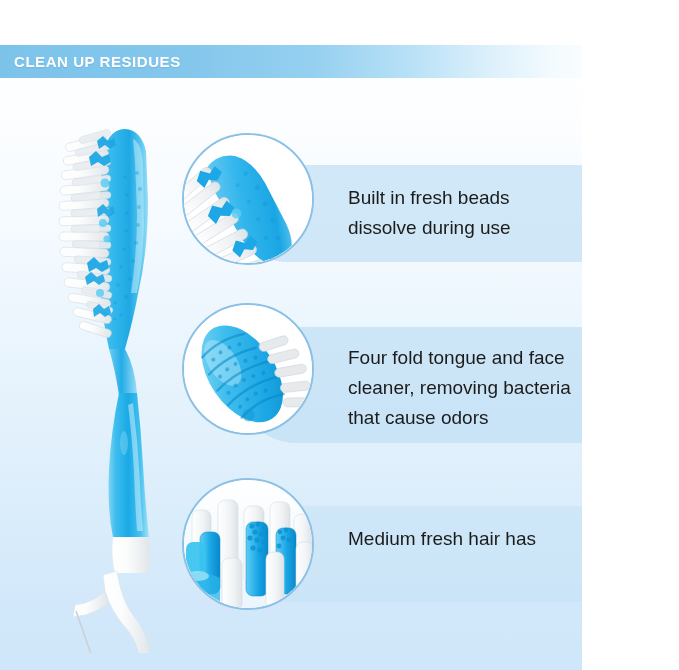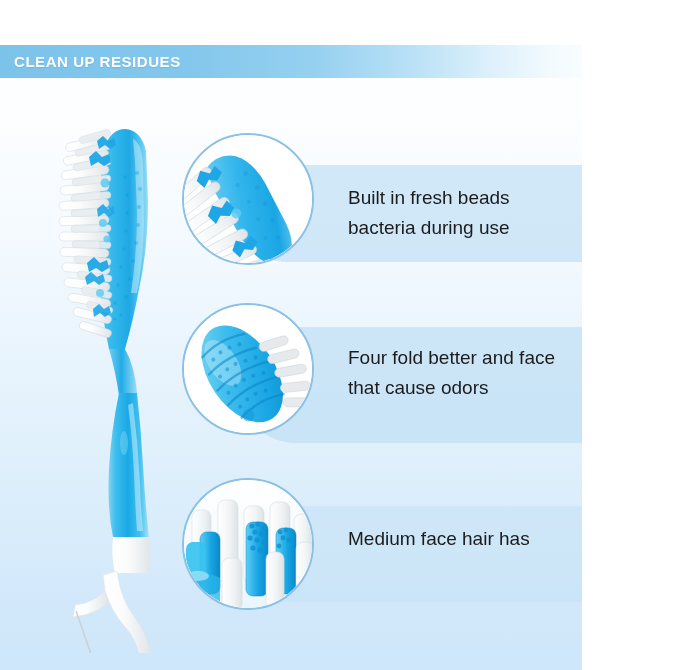--- a/index.html
+++ b/index.html
@@ -298,21 +298,21 @@
               <path d="M26 100 l8 -7 7 7 8 -4 3 9 -8 5 -7 -5 -8 5z"></path>
             </g>
             <circle cx="48" cy="70" r="5" fill="#5ecdf4" opacity="0.8"></circle>
           </g>
         </svg>
       </div>
     </div>
 
     <div class="pill-text" style="left:166px; top:50px; font-size:19px; line-height:30px;">
       <span>Built in fresh beads</span>
-      <span>bacteria during use</span>
+      <span>dissolve during use</span>
     </div>
   </div>
 
   <div class="feature-row" style="top:268px;">
     <div class="pill" style="top:24px; width:400px; height:116px;"></div>
 
     <div class="circle" style="top:0px; width:132px; height:132px;">
       <div class="circle-inner">
         <svg width="132" height="132" viewBox="0 0 132 132">
           <defs>
@@ -365,21 +365,22 @@
               <rect x="84" y="84" width="32" height="9" rx="4.5" transform="rotate(24 100 88)"></rect>
               <rect x="80" y="100" width="30" height="9" rx="4.5" transform="rotate(28 95 104)"></rect>
               <rect x="74" y="114" width="28" height="9" rx="4.5" transform="rotate(33 88 118)"></rect>
             </g>
           </g>
         </svg>
       </div>
     </div>
 
     <div class="pill-text" style="left:166px; top:40px; font-size:19px; line-height:30px;">
-      <span>Four fold better and face</span>
+      <span>Four fold tongue and face</span>
+      <span>cleaner, removing bacteria</span>
       <span>that cause odors</span>
     </div>
   </div>
 
   <div class="feature-row" style="top:443px;">
     <div class="pill" style="top:28px; width:392px; height:96px; background:rgba(196,225,246,0.55);"></div>
 
     <div class="circle" style="top:0px; width:132px; height:132px;">
       <div class="circle-inner">
         <svg width="132" height="132" viewBox="0 0 132 132">
@@ -441,17 +442,17 @@
             <circle cx="95" cy="66" r="2.4"></circle>
           </g>
 
           <path d="M0 96 Q18 88 36 98 L36 132 L0 132 Z" fill="#29b6ea" opacity="0.75"></path>
           <ellipse cx="14" cy="96" rx="11" ry="5" fill="#9fe2f8" opacity="0.8"></ellipse>
         </svg>
       </div>
     </div>
 
     <div class="pill-text" style="left:166px; top:46px; font-size:19px; line-height:30px;">
-      <span>Medium face hair has</span>
+      <span>Medium fresh hair has</span>
     </div>
   </div>
 
 </div>
 
 </body></html>

